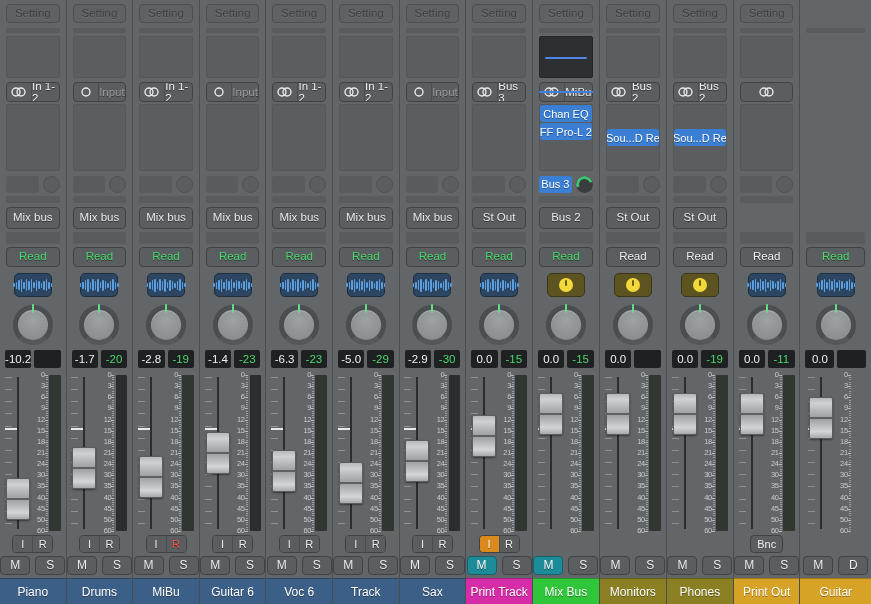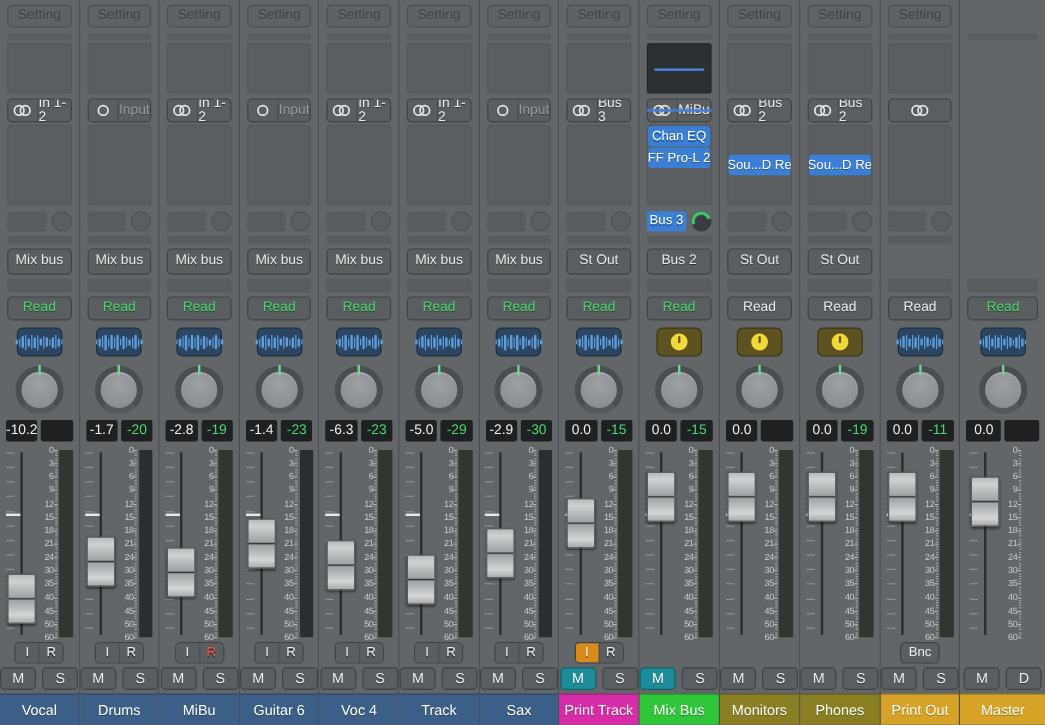--- a/index.html
+++ b/index.html
@@ -357,21 +357,21 @@
       <div class="r-ir">
         <div class="irbtn">
           <div>I</div>
           <div>R</div>
         </div>
       </div>
       <div class="r-ms">
         <div class="msbtn">M</div>
         <div class="msbtn">S</div>
       </div>
-      <div class="r-name" style="background: rgb(60, 95, 135);">Vocal</div>
+      <div class="r-name" style="background: rgb(60, 95, 135);">Piano</div>
     </div>
     <div class="strip" style="width: 67px;">
       <div class="r-setting">
         <div class="btn">Setting</div>
       </div>
       <div class="r-thin">
         <div class="slot"></div>
       </div>
       <div class="r-eq">
         <div class="eqbox"></div>
@@ -1147,21 +1147,21 @@
       <div class="r-ir">
         <div class="irbtn">
           <div>I</div>
           <div>R</div>
         </div>
       </div>
       <div class="r-ms">
         <div class="msbtn">M</div>
         <div class="msbtn">S</div>
       </div>
-      <div class="r-name" style="background: rgb(60, 95, 135);">Voc 4</div>
+      <div class="r-name" style="background: rgb(60, 95, 135);">Voc 6</div>
     </div>
     <div class="strip" style="width: 67px;">
       <div class="r-setting">
         <div class="btn">Setting</div>
       </div>
       <div class="r-thin">
         <div class="slot"></div>
       </div>
       <div class="r-eq">
         <div class="eqbox"></div>
@@ -2640,15 +2640,15 @@
             <span style="top: 100%;">60</span>
             <i style="top: 100%;"></i>
           </div>
         </div>
       </div>
       <div class="r-ir"></div>
       <div class="r-ms">
         <div class="msbtn">M</div>
         <div class="msbtn">D</div>
       </div>
-      <div class="r-name" style="background: rgb(214, 163, 38);">Master</div>
+      <div class="r-name" style="background: rgb(214, 163, 38);">Guitar</div>
     </div>
   </div>
 
 </body></html>

